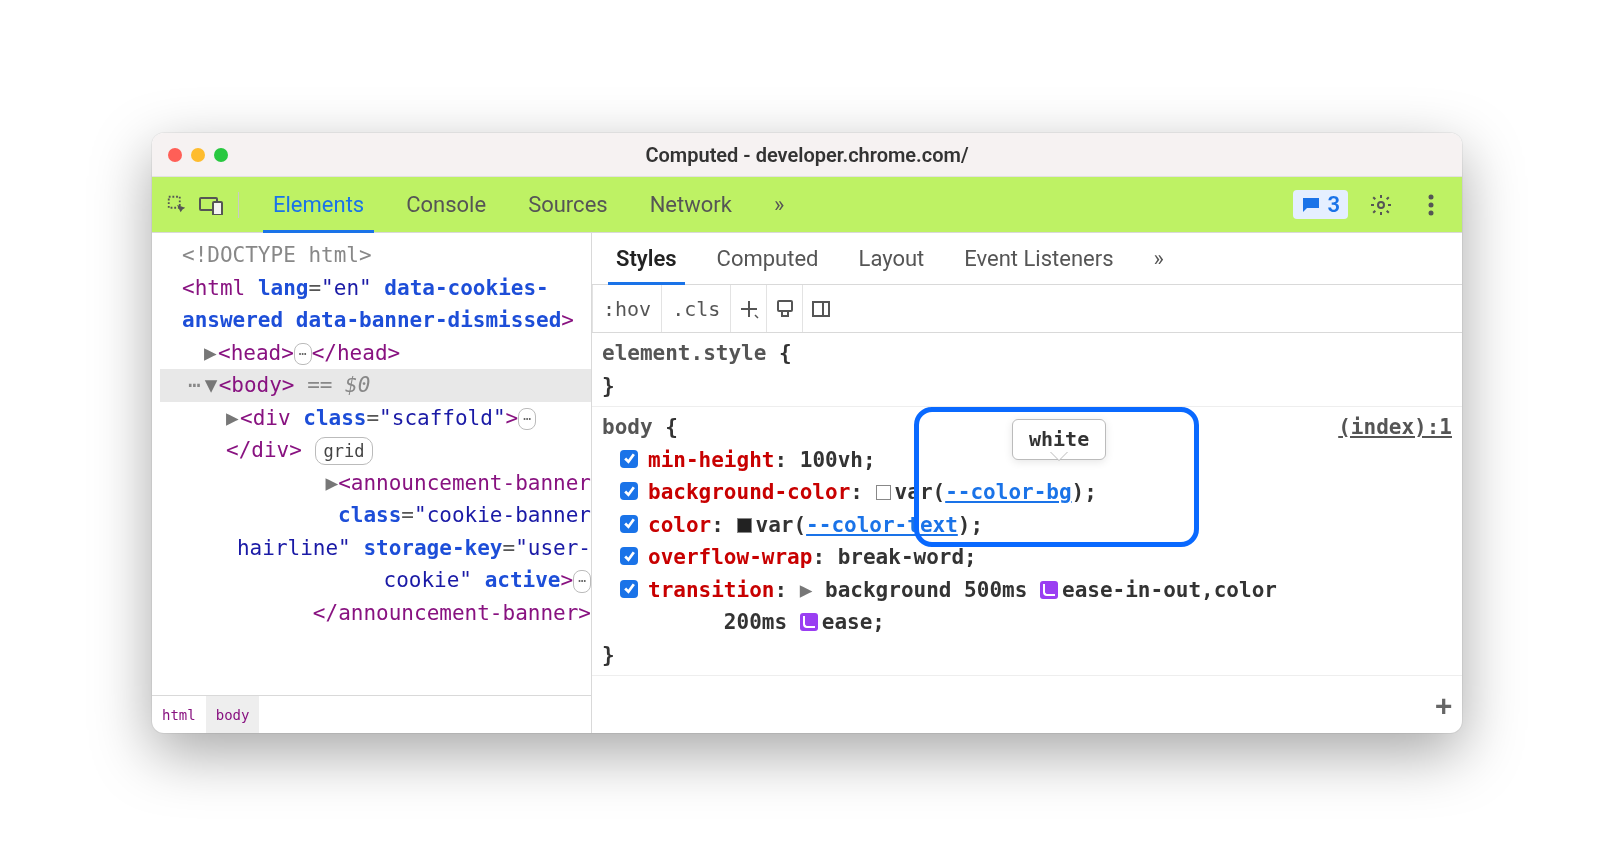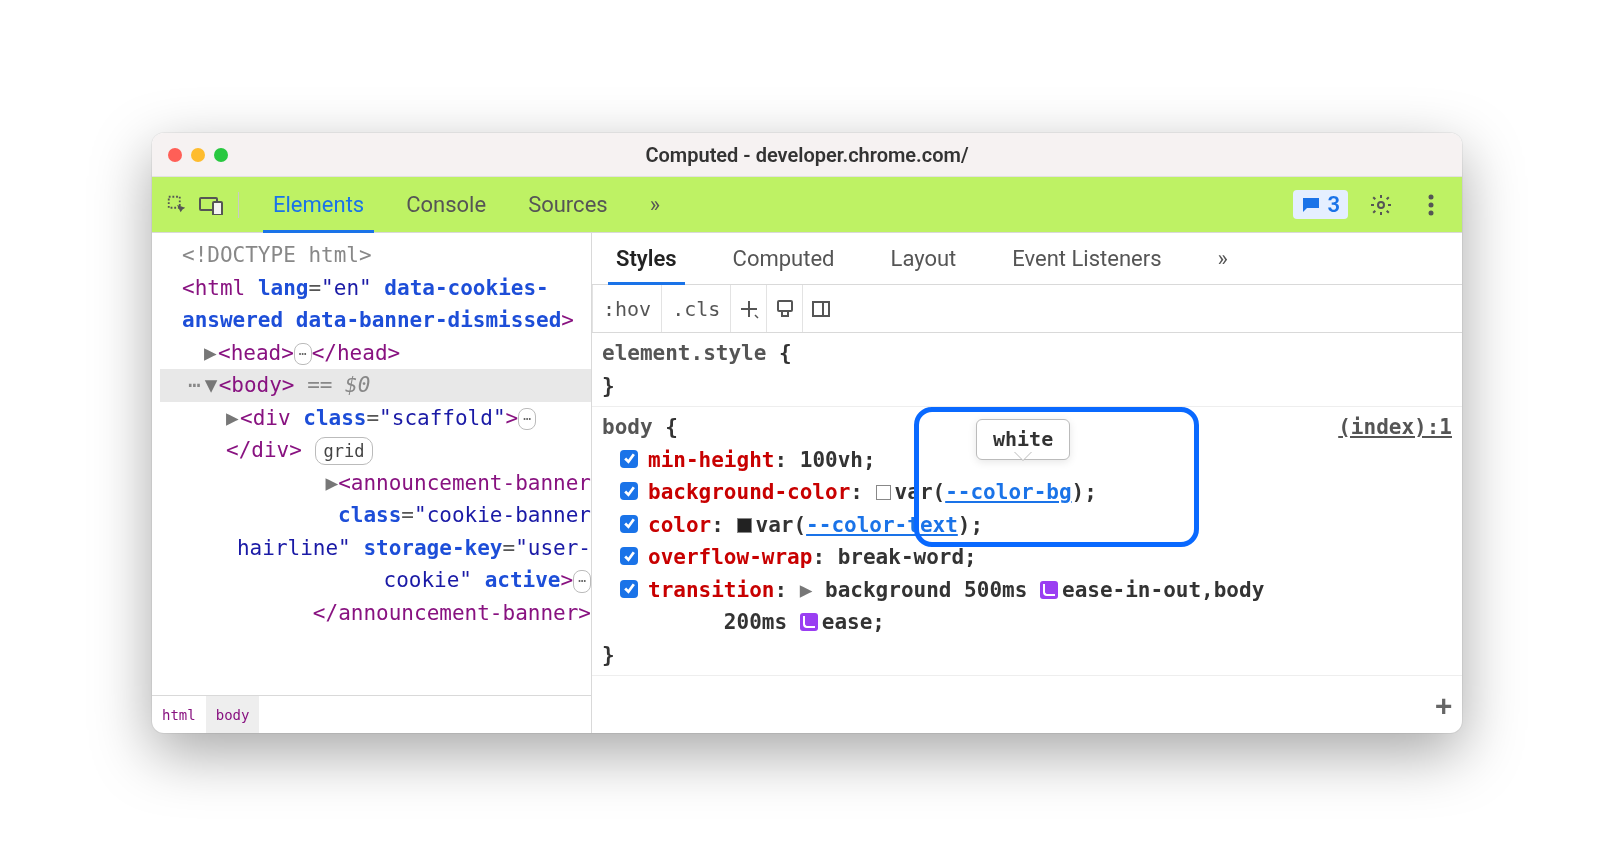--- a/index.html
+++ b/index.html
@@ -63,21 +63,21 @@
   .eq { color:#555; }
   .pill { display:inline-block; border:1px solid #bbb; border-radius:10px; padding:0 8px; font-size:17px; color:#444; background:#fff; vertical-align:middle;}
   .dots { display:inline-block; border:1px solid #bbb; border-radius:8px; padding:0 4px; font-size:13px; color:#666; background:#fff; vertical-align:middle;}
   .sel-marker { color:#888; font-style:italic; }
   .row-leading-dots { color:#888; margin-right:4px; }
   .breadcrumb { border-top:1px solid #d9d9d9; height:38px; display:flex; align-items:center; font-family: Menlo, Consolas, monospace; font-size:14px;}
   .crumb { padding: 0 10px; color:#881280; height:100%; display:flex; align-items:center;}
   .crumb.active { background:#eee; }
 
   .styles-pane { flex:1; display:flex; flex-direction:column; min-width:0;}
-  .sub-tabs { display:flex; align-items:center; height:52px; border-bottom:1px solid #d9d9d9; padding:0 6px; gap:20px;}
+  .sub-tabs { display:flex; align-items:center; height:52px; border-bottom:1px solid #d9d9d9; padding:0 6px; gap:4px;}
   .sub-tab { padding:0 18px; height:100%; display:flex; align-items:center; color:#555; cursor:pointer; font-size:22px; position:relative;}
   .sub-tab.active { color:#222; font-weight:600;}
   .sub-tab.active::after { content:""; position:absolute; left:10px; right:10px; bottom:-1px; height:3px; background:#1a73e8;}
   .styles-toolbar { display:flex; align-items:center; height:48px; border-bottom:1px solid #d9d9d9;}
   .filter { flex:1; border:none; outline:none; font-size:21px; padding:0 14px; font-family: Menlo, Consolas, monospace; color:#333; background:transparent; min-width:0;}
   .filter::placeholder{color:#999;}
   .st-btn { padding:0 10px; color:#555; font-family: Menlo, Consolas, monospace; font-size:20px; cursor:pointer; border-left:1px solid #e3e3e3; height:100%; display:flex; align-items:center;}
   .st-icon { width:36px; display:flex; align-items:center; justify-content:center; color:#555; cursor:pointer; height:100%; border-left:1px solid #e3e3e3;}
 
   .rules { flex:1; font-family: Menlo, Consolas, monospace; font-size:21px; line-height:1.55; overflow:hidden; position:relative;font-weight:bold;}
@@ -130,20 +130,21 @@
       <svg width="24" height="20" viewBox="0 0 24 20" fill="none" stroke="currentColor" stroke-width="2">
           <rect x="1" y="3" width="17" height="12" rx="1"></rect>
           <rect x="14" y="7" width="9" height="13" rx="1" fill="#f4f3f3"></rect>
         </svg>
     </div>
     <div class="tb-sep"></div>
     <div class="tabs">
       <div class="tab active">Elements</div>
       <div class="tab">Console</div>
       <div class="tab">Sources</div>
+      <div class="tab">Network</div>
       <div class="tab">»</div>
     </div>
     <div class="tb-spacer"></div>
     <div class="tb-right">
       <div class="badge-wrap">
         <svg width="20" height="18" viewBox="0 0 20 18" fill="#1a73e8">
             <path d="M2 2h16v10H6l-4 4z"></path>
           </svg>
         <span>3</span>
       </div>
@@ -265,27 +266,27 @@
               </span>
             <span><span class="prop">overflow-wrap</span><span class="colon">: </span><span class="val">break-word;</span></span>
           </div>
 
           <div class="decl">
             <span class="chk">
                 <svg viewBox="0 0 12 12">
                   <path d="M2 6l3 3 5-7" stroke="#fff" stroke-width="2.5" fill="none"></path>
                 </svg>
               </span>
-            <span><span class="prop">transition</span><span class="colon">: </span><span class="expand-tri">▶ </span><span class="val">background 500ms</span> <span class="bez"></span><span class="val">ease-in-out</span><span class="val">,body</span><br>
+            <span><span class="prop">transition</span><span class="colon">: </span><span class="expand-tri">▶ </span><span class="val">background 500ms</span> <span class="bez"></span><span class="val">ease-in-out</span><span class="val">,color</span><br>
             &nbsp;&nbsp;&nbsp;&nbsp;&nbsp;&nbsp;<span class="val">200ms</span> <span class="bez"></span><span class="val">ease;</span></span>
           </div>
 
           <span class="brace">}</span>
         </div>
 
         <div class="tooltip-highlight" style="top:74px; left:322px; width:285px; height:140px;"></div>
-        <div class="tooltip-box" style="top:86px; left:384px;">white</div>
+        <div class="tooltip-box" style="top:86px; left:420px;">white</div>
 
         <div class="add-rule">+</div>
       </div>
     </div>
   </div>
 </div>
 
 </body></html>

